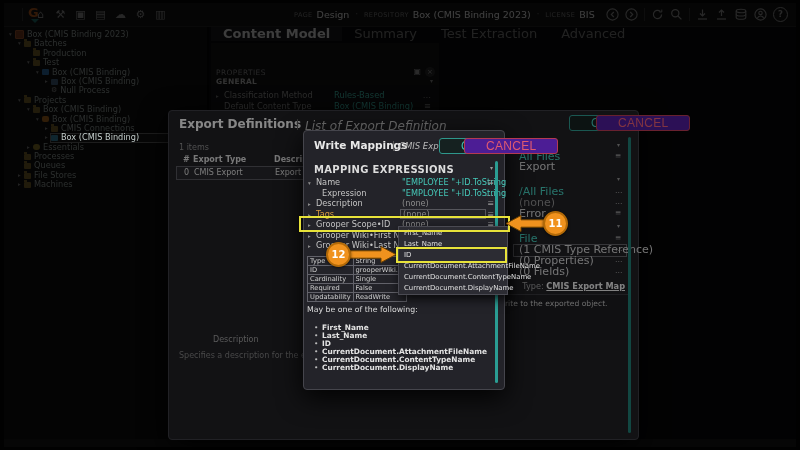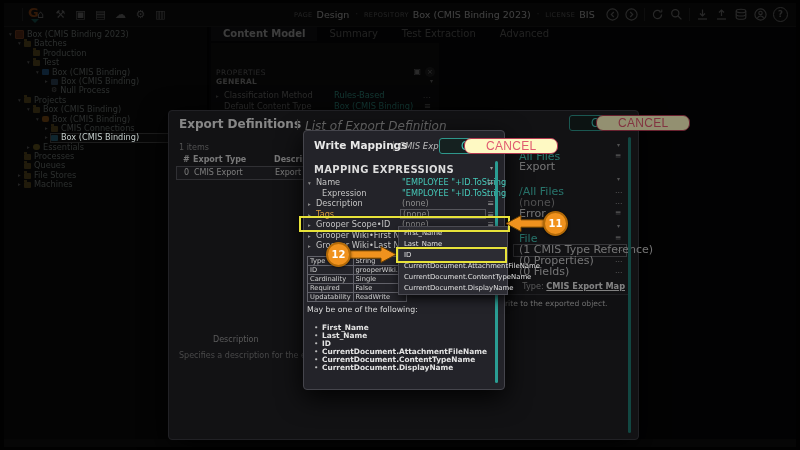--- a/index.html
+++ b/index.html
@@ -32,41 +32,41 @@
   .ic.doc{background:#41607e;}
   .ic.project{background:#b06a1e;border-radius:2px;}
   .ic.project2{background:#897428;border-radius:3px;}
   .ic.model{background:#2d86a8;}
   .gic{font-size:7px;color:#8f8f8f;margin-right:3px;flex:none;}
   .ti.sel{position:relative;}
   .ti.sel::after{content:"";position:absolute;left:46px;right:3px;top:-0.5px;bottom:-0.5px;border:1px solid #6a6a6a;background:rgba(255,255,255,.05);}
   .ti.sel .tl{position:relative;z-index:1;color:#c2ccca;}
   
   .main{position:absolute;left:209px;top:27px;right:4px;bottom:11px;background:#0c0c0d;}
-  .tabs{position:absolute;left:2px;top:0;height:14px;display:flex;font-size:10px;}
+  .tabs{position:absolute;left:2px;top:0;height:14px;display:flex;font-size:13px;}
   .tab{padding:0 12px;line-height:14px;color:#7a7a7a;}
   .tab.active{background:#1b1b1d;color:#dddddd;font-weight:bold;}
   .props{position:absolute;left:2px;top:16px;width:228px;bottom:0;background:#131315;}
   .pbar{position:absolute;left:0;right:0;top:2px;height:13px;margin-top:20px;}
   .plab{position:absolute;left:5px;top:3px;font-size:7.5px;color:#8d8d8d;letter-spacing:.4px;}
   .pico{position:absolute;top:2px;font-size:8px;color:#999;}
   .pclose{position:absolute;top:2px;width:10px;height:10px;border-radius:50%;background:#2a2a2a;color:#999;font-size:7px;text-align:center;line-height:10px;}
   .gsec{position:absolute;left:5px;top:34px;font-size:7.5px;font-weight:bold;color:#b9b9b9;letter-spacing:.3px;}
   .gchev{position:absolute;right:6px;top:34px;font-size:6px;color:#888;}
   .mrow{position:absolute;left:5px;right:4px;height:10.5px;font-size:8.3px;line-height:10.5px;color:#9a9a9a;white-space:nowrap;}
   .mrow .exp{display:inline-block;width:8px;font-size:5.5px;color:#777;}
   .mrow .mval{position:absolute;left:118px;color:#8a8a8a;}
   .mrow .mval.t{color:#45c8b8;}
   .mrow .ric{position:absolute;right:4px;color:#8a8a8a;}
   
   .ov1{position:absolute;inset:0;background:rgba(0,0,0,.52);}
   .ov2{position:absolute;inset:0;background:rgba(0,0,0,.42);}
   
   .btn{position:absolute;border-radius:3px;font-size:12px;font-weight:normal;line-height:12px;padding:1px 21px;background:#152120;border:1px solid #2e978c;color:#41bfb2;letter-spacing:.3px;}
-  .btn.cancel{background:#fef9c3;border-color:#b43a52;color:#e05a70;border-radius:7px;}
+  .btn.cancel{background:#4c1d95;border-color:#b43a52;color:#e05a70;}
   .dtitle{font-weight:bold;color:#e8e8e8;}
   .dsub{font-style:italic;color:#b9b9b9;}
   .vsep{display:inline-block;width:1px;background:#5a5a5a;vertical-align:middle;}
   
   .edlg{position:absolute;left:168px;top:110px;width:469px;height:328px;background:#1f1f24;border:1px solid #3a3a40;border-radius:4px;box-shadow:0 8px 28px rgba(0,0,0,.8);}
   .edlg .dtitle{position:absolute;left:10px;top:6px;font-size:12px;}
   .edlg .tsp{position:absolute;left:128px;top:8px;height:11px;}
   .edlg .dsub{position:absolute;left:136px;top:8px;font-size:12px;}
   .eitems{position:absolute;left:10px;top:32px;font-size:8px;color:#8a8a8a;}
   .ehead{position:absolute;top:44px;font-size:8px;font-weight:bold;color:#cfcfcf;}

